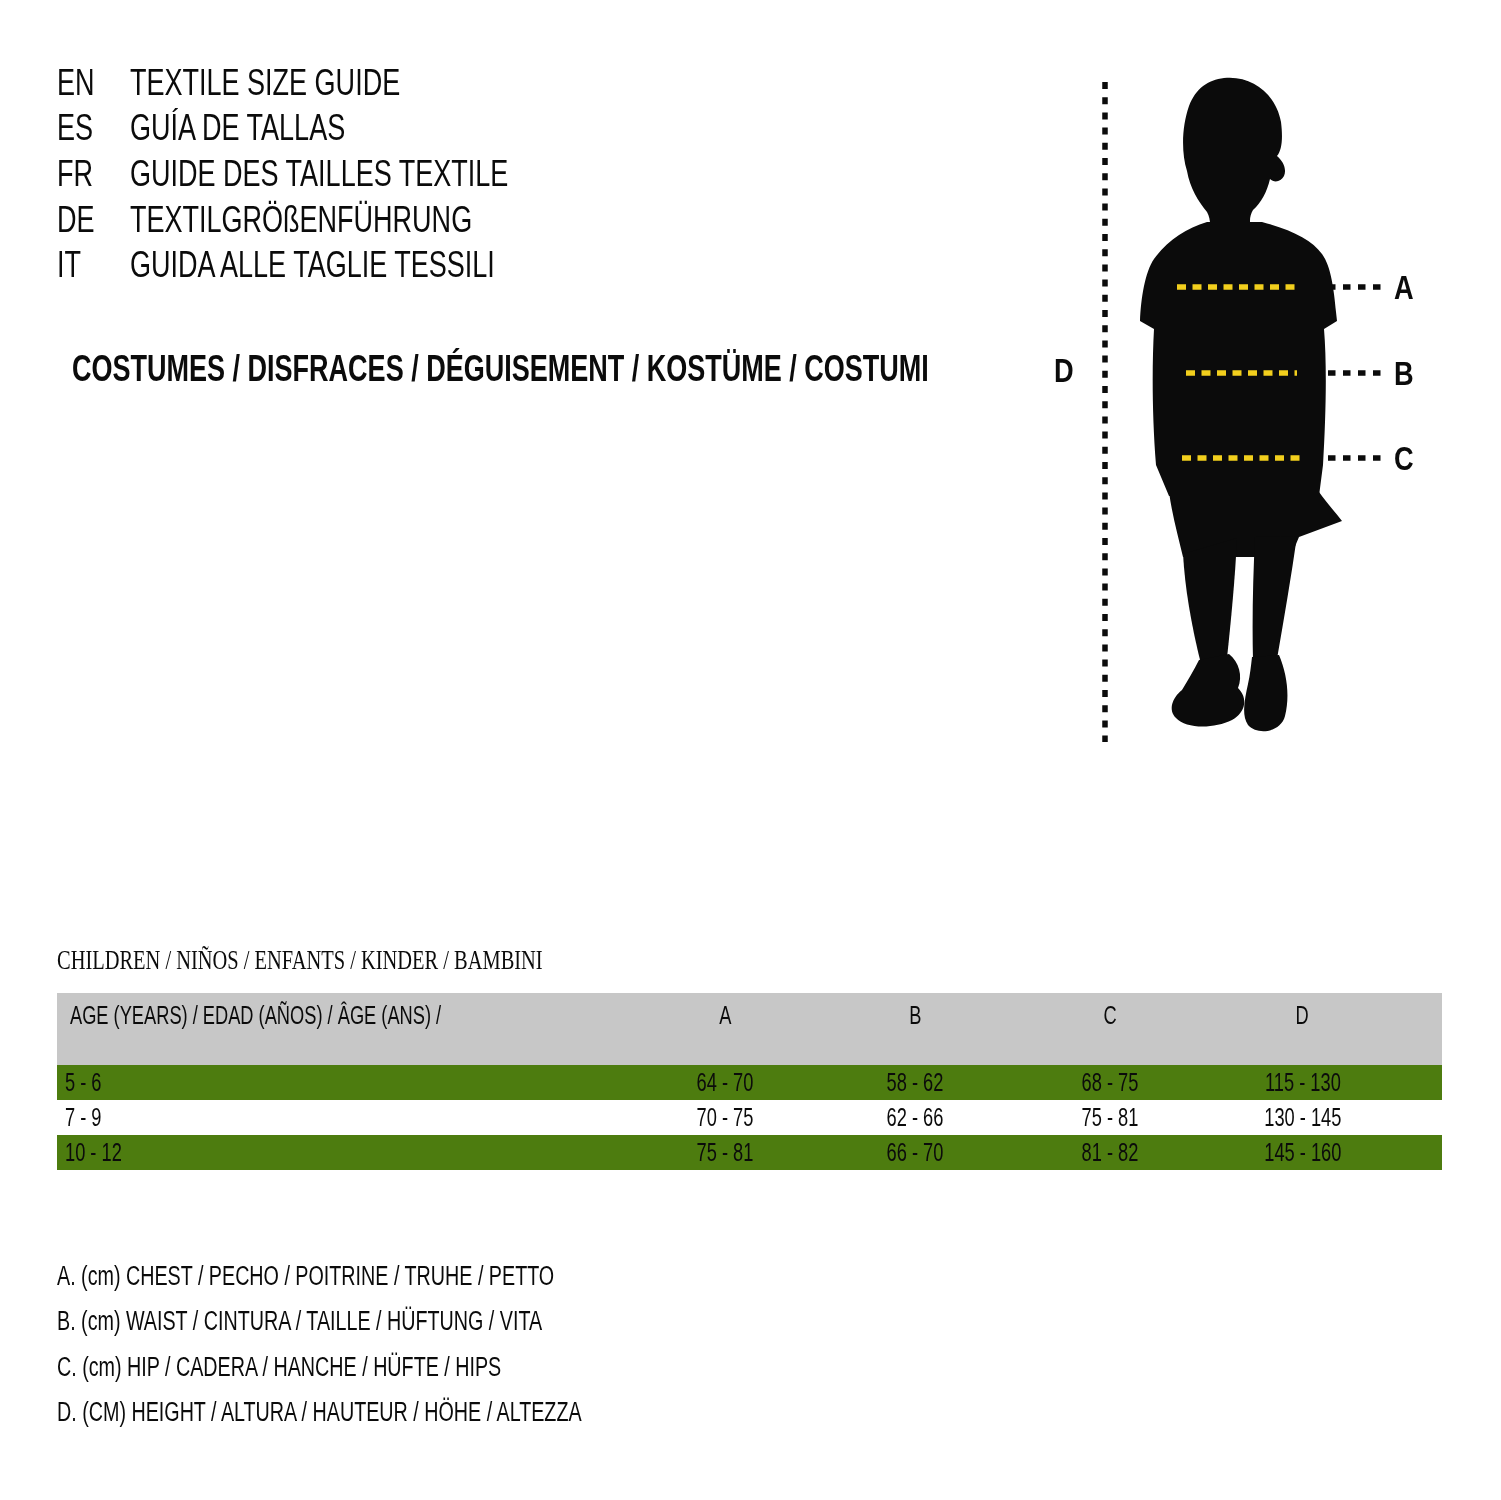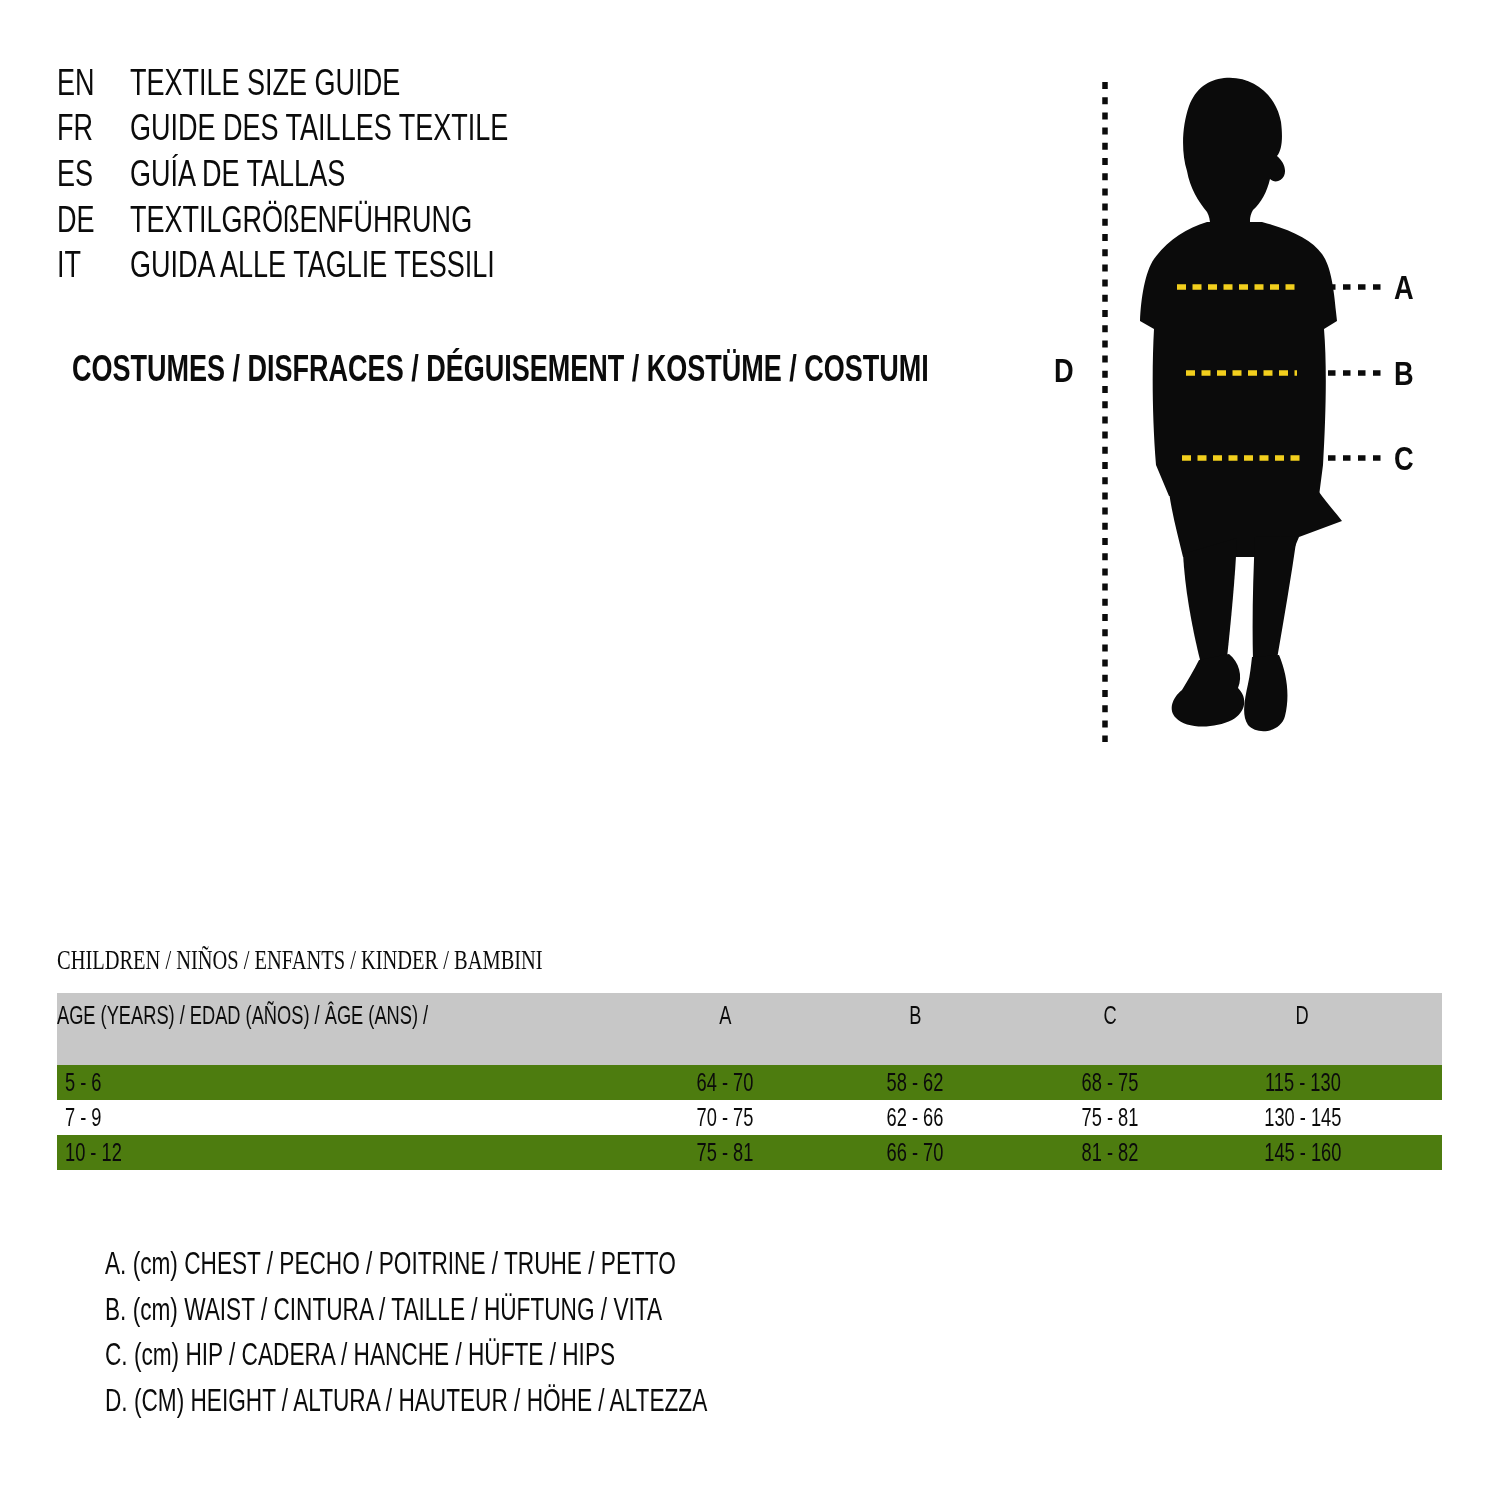--- a/index.html
+++ b/index.html
@@ -23,48 +23,48 @@
   .figure svg{position:absolute;left:0;top:0;}
   .flabel{position:absolute;font-size:34px;font-weight:700;line-height:34px;transform:scaleX(.8);transform-origin:0 50%;}
 
   
   .section-title{position:absolute;left:57px;top:944px;margin:0;font-size:28px;font-weight:400;line-height:32px;font-family:Liberation Serif, serif;}
 
   
   .table{position:absolute;left:57px;top:993px;width:1385px;font-size:25px;}
   .thead{background:#c7c7c7;height:72px;display:grid;grid-template-columns:573px 190px 190px 200px 185px;}
   .th{padding-top:7px;line-height:31px;}
-  .th-age{padding-left:0;text-decoration:underline;}
+  .th-age{padding-left:13px;text-decoration:underline;}
   .th-col{text-align:center;}
   .trow{height:35px;display:grid;grid-template-columns:573px 190px 190px 200px 185px;align-items:center;}
   .trow.alt{background:#4d7c0f;}
   .td-age{padding-left:8px;}
   .td-val{text-align:center;}
 
   
   .legend{position:absolute;left:57px;top:1246px;}
-  .legend-line{height:45.6px;font-size:31px;display:flex;align-items:flex-start;margin-left:48px;}
+  .legend-line{height:45.6px;font-size:27px;display:flex;align-items:flex-end;}
 </style>
 </head>
 <body>
 
 <div class="page">
 
   <section class="lang">
     <div class="lang-row">
       <span class="cx">EN</span>
       <span class="cx">TEXTILE SIZE GUIDE</span>
     </div>
     <div class="lang-row">
+      <span class="cx">ES</span>
+      <span class="cx">GUÍA DE TALLAS</span>
+    </div>
+    <div class="lang-row">
       <span class="cx">FR</span>
       <span class="cx">GUIDE DES TAILLES TEXTILE</span>
-    </div>
-    <div class="lang-row">
-      <span class="cx">ES</span>
-      <span class="cx">GUÍA DE TALLAS</span>
     </div>
     <div class="lang-row">
       <span class="cx">DE</span>
       <span class="cx">TEXTILGRÖßENFÜHRUNG</span>
     </div>
     <div class="lang-row">
       <span class="cx">IT</span>
       <span class="cx">GUIDA ALLE TAGLIE TESSILI</span>
     </div>
   </section>

